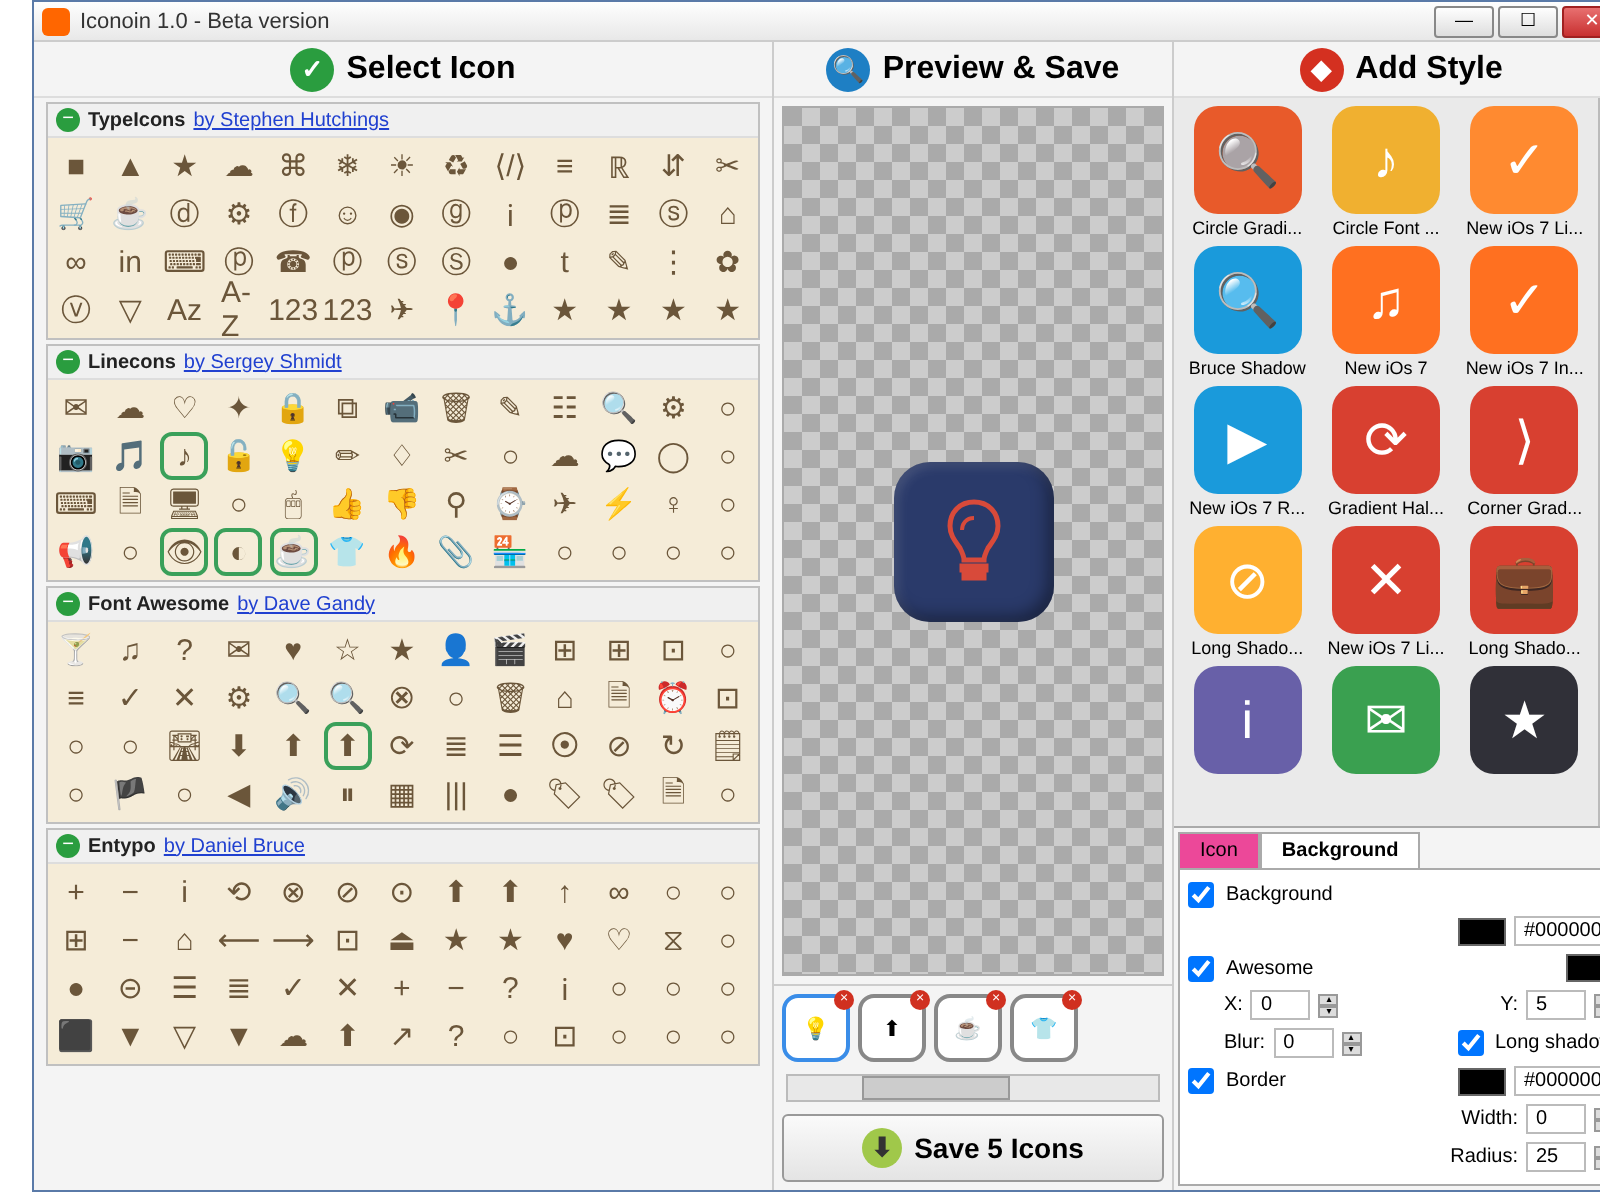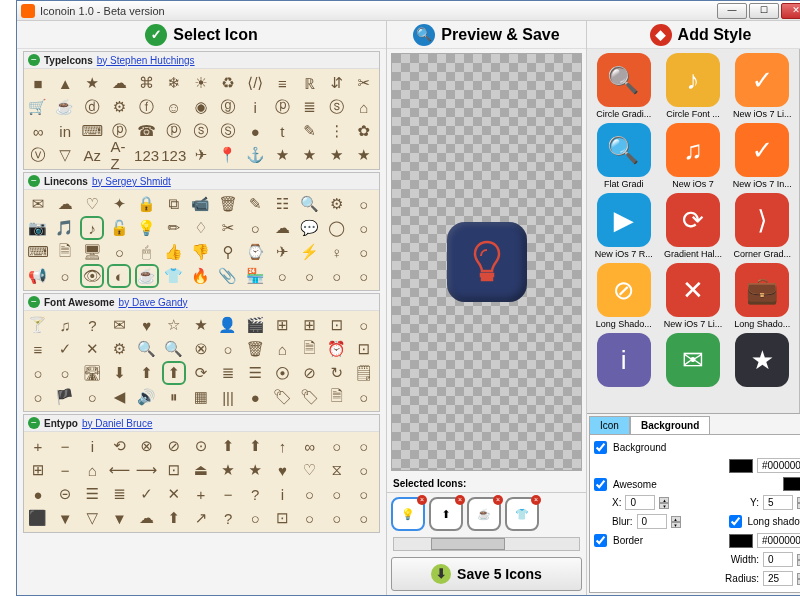--- a/index.html
+++ b/index.html
@@ -44,21 +44,21 @@
 .hscroll-thumb { position: absolute; left: 20%; width: 40%; height: 100%; background: #ccc; border: 1px solid #999; }
 .save-btn { margin: 4px; padding: 6px; background: linear-gradient(#fafafa,#e4e4e4); border: 1px solid #999; border-radius: 3px; font-size: 14px; font-weight: bold; display: flex; align-items: center; justify-content: center; gap: 6px; }
 .down-arr { width: 20px; height: 20px; background: #a0c84a; border-radius: 50%; color: #333; text-align: center; line-height: 20px; font-size: 13px; }
 .styles-scroll { flex: 1; overflow-y: auto; padding: 4px; background: #eaeaea; }
 .styles-grid { display: grid; grid-template-columns: repeat(3, 1fr); gap: 4px; }
 .style-item { text-align: center; font-size: 9px; }
 .style-prev { width: 54px; height: 54px; border-radius: 12px; margin: 0 auto; display: flex; align-items: center; justify-content: center; color: #fff; font-size: 26px; }
 .style-label { margin-top: 2px; white-space: nowrap; overflow: hidden; text-overflow: ellipsis; max-width: 60px; margin-left:auto;margin-right:auto; }
 .props { border-top: 1px solid #aaa; background: #f4f4f4; padding: 2px; font-size: 10px; }
 .tabs { display: flex; gap: 0; }
-.tab { padding: 3px 10px; border: 1px solid #aaa; background: #7dd3fc; border-bottom: none; }
+.tab { padding: 3px 10px; border: 1px solid #aaa; background: #ec4899; border-bottom: none; }
 .tab.active { background: #fff; font-weight: bold; }
 .prop-body { border: 1px solid #aaa; background: #fff; padding: 4px; }
 .prop-row { display: flex; align-items: center; gap: 4px; padding: 2px 0; }
 .prop-label { min-width: 60px; }
 .swatch { width: 24px; height: 14px; border: 1px solid #666; }
 .prop-val { border: 1px solid #bbb; padding: 1px 4px; min-width: 50px; background: #fff; }
 .spin { width: 10px; display: flex; flex-direction: column; }
 .spin span { width: 10px; height: 6px; background: #ddd; border: 1px solid #999; font-size: 5px; text-align: center; line-height: 4px; }
 .sub { padding-left: 18px; }
 .vscroll { width: 15px; background: #e4e4e4; border-left: 1px solid #bbb; }
@@ -343,21 +343,20 @@
       <div class="preview-area">
         <div class="preview-ico">
           <div class="bulb">
             <svg viewBox="0 0 40 48">
                 <path d="M20 4c-7 0-12 5-12 12 0 5 3 8 5 11 1 2 2 4 2 6h10c0-2 1-4 2-6 2-3 5-6 5-11 0-7-5-12-12-12zM14 36h12v2H14zm1 4h10v2H15z" fill="none" stroke="#d84a3a" stroke-width="2.5"></path>
                 <path d="M20 12c-4 0-6 3-6 6" fill="none" stroke="#d84a3a" stroke-width="2"></path>
               </svg>
           </div>
         </div>
       </div>
-      <div class="sel-label">Selected Icons:</div>
       <div class="sel-row">
         <div class="sel-item">💡<div class="sel-x">×</div></div>
         <div class="sel-item plain">⬆<div class="sel-x">×</div></div>
         <div class="sel-item plain">☕<div class="sel-x">×</div></div>
         <div class="sel-item plain">👕<div class="sel-x">×</div></div>
       </div>
       <div class="hscroll">
           <div class="hscroll-thumb"></div>
         </div>
       <div class="save-btn">
@@ -381,21 +380,21 @@
               <div class="style-item">
                 <div class="style-prev" style="background:#f0b030">♪</div>
                 <div class="style-label">Circle Font ...</div>
               </div>
               <div class="style-item">
                 <div class="style-prev" style="background:#ff8a30">✓</div>
                 <div class="style-label">New iOs 7 Li...</div>
               </div>
               <div class="style-item">
                 <div class="style-prev" style="background:#1a9adb">🔍</div>
-                <div class="style-label">Flat Gradi</div>
+                <div class="style-label">Bruce Shadow</div>
               </div>
               <div class="style-item">
                 <div class="style-prev" style="background:#ff7020">♫</div>
                 <div class="style-label">New iOs 7</div>
               </div>
               <div class="style-item">
                 <div class="style-prev" style="background:#ff7020">✓</div>
                 <div class="style-label">New iOs 7 In...</div>
               </div>
               <div class="style-item">

